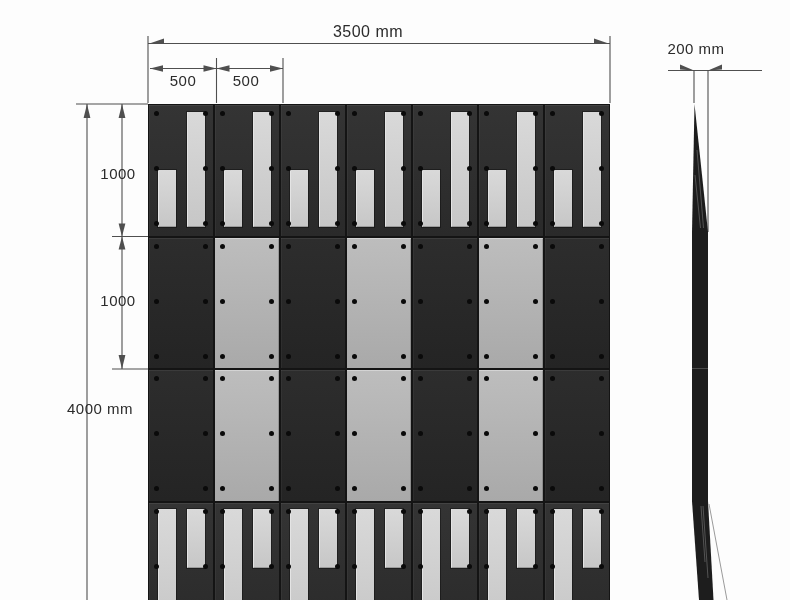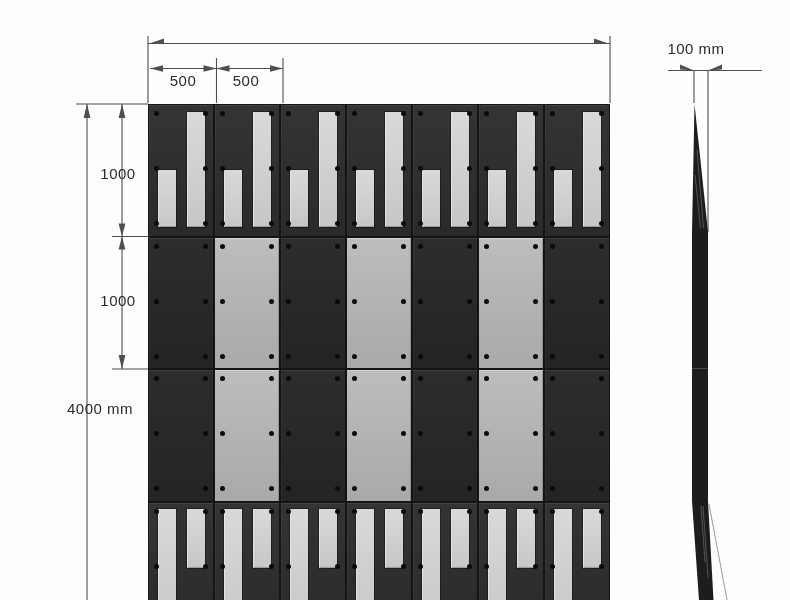--- a/index.html
+++ b/index.html
@@ -338,26 +338,27 @@
       <div class="module m-slat" style="left: 397px; top: 398.5px; width: 64px; height: 130.5px;">
         <div class="bar" style="left: 9px; top: 6px; width: 17px; height: 118px;"></div>
         <div class="bar" style="left: 38px; top: 6px; width: 17px; height: 58px;"></div>
         <div class="dot" style="left: 5px; top: 6px;"></div>
         <div class="dot" style="left: 5px; top: 61px;"></div>
         <div class="dot" style="left: 54px; top: 6px;"></div>
         <div class="dot" style="left: 54px; top: 61px;"></div>
       </div>
     </div>
 
+  <div class="dim-label big" style="left:288px;top:24px;width:160px;">3500 mm</div>
 
   <div class="dim-label" style="left:158px;top:73px;width:50px;">500</div>
 
   <div class="dim-label" style="left:221px;top:73px;width:50px;">500</div>
 
   <div class="dim-label" style="left:88px;top:166px;width:60px;">1000</div>
 
   <div class="dim-label" style="left:88px;top:293px;width:60px;">1000</div>
 
   <div class="dim-label" style="left:50px;top:401px;width:100px;">4000 mm</div>
 
-  <div class="dim-label" style="left:646px;top:41px;width:100px;">100 mm</div>
+  <div class="dim-label" style="left:646px;top:41px;width:100px;">200 mm</div>
 
 </div>
 
 </body></html>

